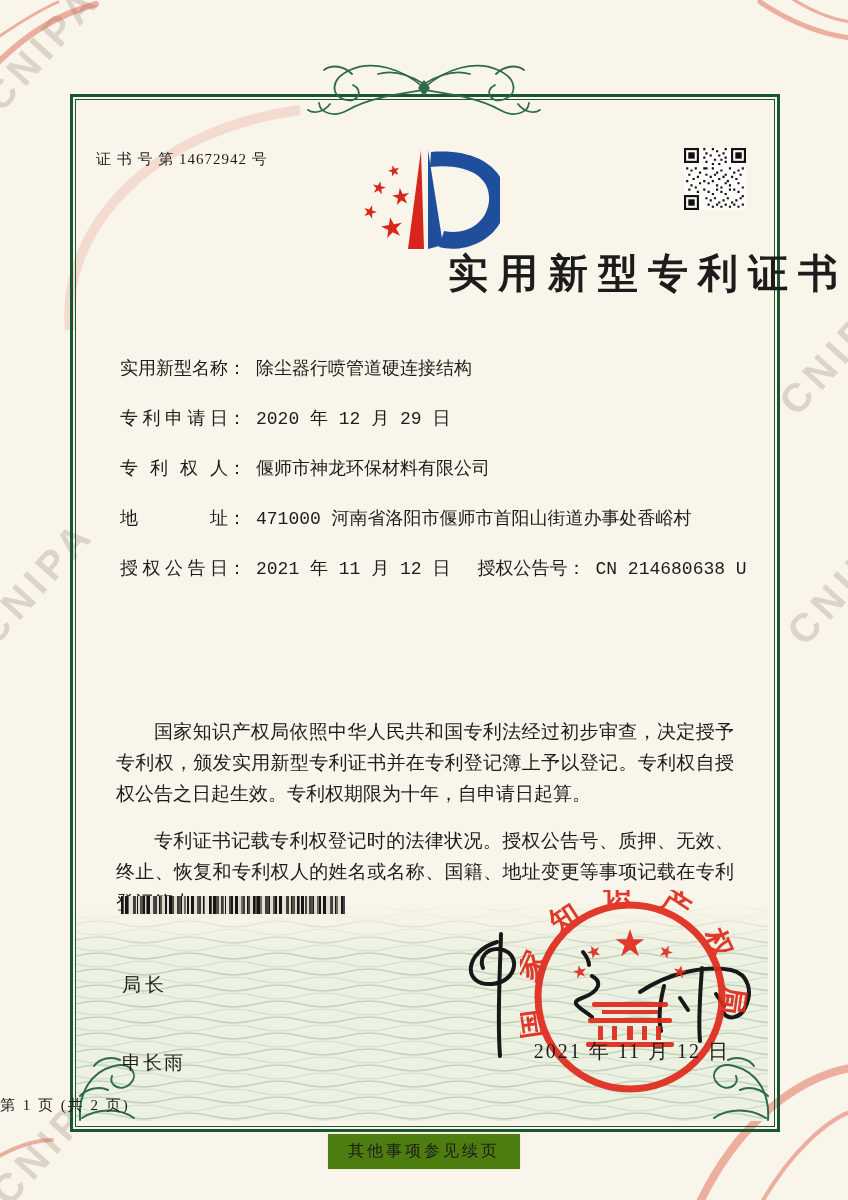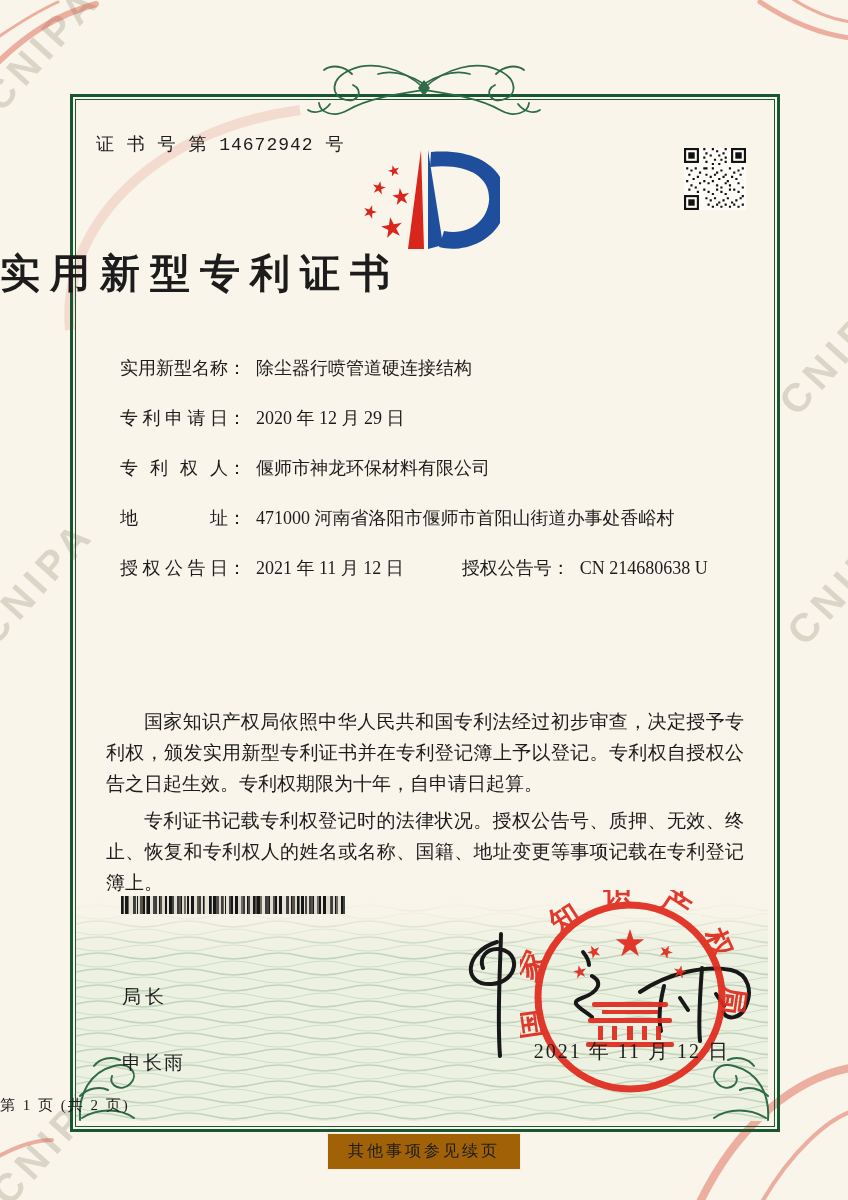--- a/index.html
+++ b/index.html
@@ -21,53 +21,53 @@
   .frame{position:absolute;left:70px;top:94px;width:704px;height:1032px;
          border:3px solid #1a5632;z-index:1;}
   .frame::after{content:"";position:absolute;inset:2px;border:1px solid #1a5632;}
 
   .flourish-svg{position:absolute;z-index:2;}
 
   
   .waves{position:absolute;left:76px;top:900px;width:692px;height:221px;z-index:1;}
 
   
-  .cert-no{position:absolute;left:96px;top:132px;font-size:18px;letter-spacing:1px;z-index:2;font-family:Liberation Mono, monospace;}
+  .cert-no{position:absolute;left:96px;top:150px;font-size:15px;letter-spacing:1px;z-index:2;}
   .logo-svg{position:absolute;left:350px;top:136px;z-index:2;}
   .qr-svg{position:absolute;left:684px;top:148px;z-index:2;background:#fdfcf8;}
-  .title{position:absolute;left:0;right:0;top:246px;text-align:left;
+  .title{position:absolute;left:0;right:0;top:246px;text-align:right;
          font-size:40px;font-weight:bold;letter-spacing:10px;z-index:2;}
 
   .fields{position:absolute;left:120px;top:356px;font-size:18px;z-index:2;}
   .frow{margin-bottom:24px;height:26px;white-space:nowrap;}
   .flabel{display:inline-block;width:108px;text-align:justify;text-align-last:justify;vertical-align:bottom;}
   .fcolon{display:inline-block;}
-  .fvalue{margin-left:10px;}
-  .fpair2{margin-left:58px;}
+  .fvalue{margin-left:10px;font-family:Liberation Mono, monospace;}
+  .fpair2{margin-left:27px;}
 
   .body-text{position:absolute;left:100px;width:650px;top:700px;font-size:19px;
              line-height:31px;text-align:justify;z-index:2;}
-  .body-text p{margin:6px;text-indent:2em;}
+  .body-text p{margin:16px;text-indent:2em;}
 
   .barcode{position:absolute;left:121px;top:896px;width:224px;height:18px;z-index:2;
     background-image:
       repeating-linear-gradient(90deg,#161616 0 2px,transparent 2px 4px,#161616 4px 7px,
         transparent 7px 12px,#3d3d3d 12px 14px,transparent 14px 16px,#161616 16px 17px,transparent 17px 22px),
       repeating-linear-gradient(90deg,#565249 0 3px,#dcd8cd 3px 6px,#6e6a60 6px 8px,
         #e6e2d7 8px 13px,#474741 13px 15px,#dfdbd0 15px 19px);}
 
-  .sign-title{position:absolute;left:122px;top:972px;font-size:19px;letter-spacing:4px;z-index:2;margin-top:12px;}
+  .sign-title{position:absolute;left:122px;top:972px;font-size:19px;letter-spacing:4px;z-index:2;}
   .sign-name{position:absolute;left:122px;top:1050px;font-size:19px;letter-spacing:2px;z-index:2;}
   .signature-svg{position:absolute;left:440px;top:920px;z-index:2;}
   .seal-svg{position:absolute;left:520px;top:890px;z-index:3;}
 
   .footer-page{position:absolute;left:0;right:0;top:1096px;text-align:left;
                font-size:15px;letter-spacing:2px;z-index:2;}
   .note-box{position:absolute;left:50%;transform:translateX(-50%);top:1134px;
-            background:#a16207;padding:7px 20px;font-size:16px;letter-spacing:3px;
+            background:#4d7c0f;padding:7px 20px;font-size:16px;letter-spacing:3px;
             box-shadow:0 0 0 1px rgba(120,110,90,0.06);z-index:2;white-space:nowrap;}
 </style>
 </head>
 <body>
 
 <div class="page">
 
   <div class="wm wm1">CNIPA</div>
   <div class="wm wm2">CNIPA</div>
   <div class="wm wm3">CNIPA</div>

